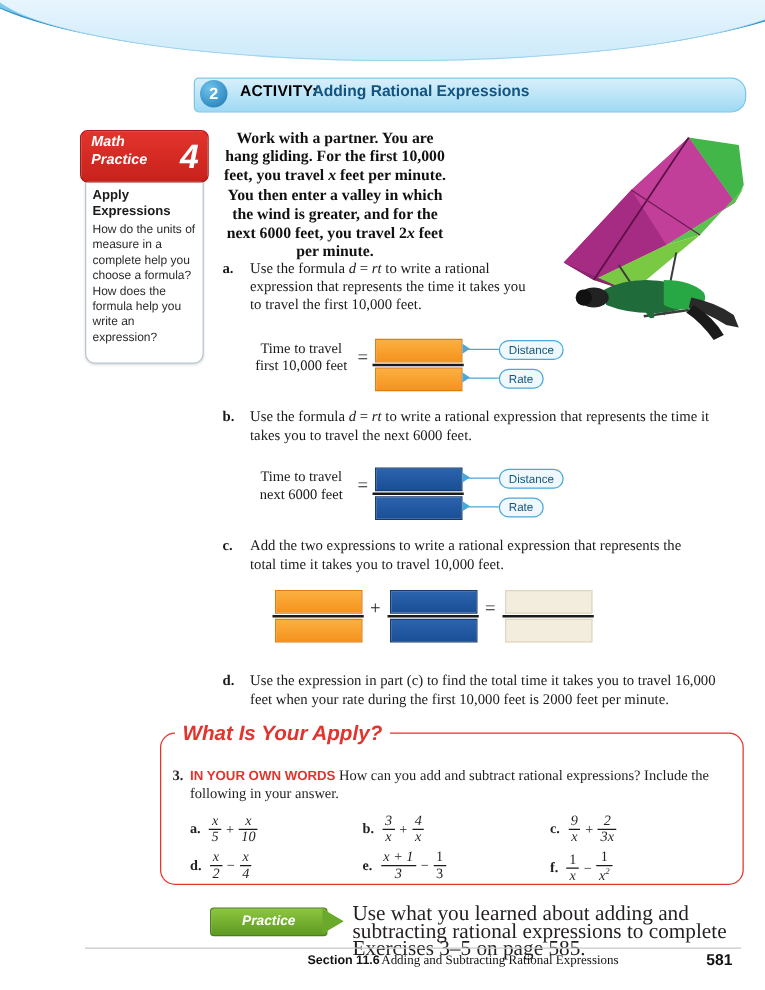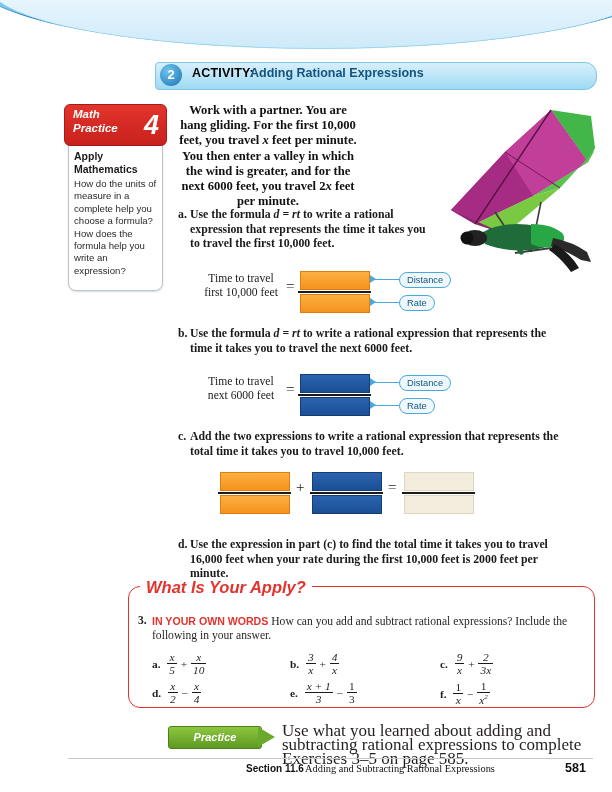--- a/index.html
+++ b/index.html
@@ -89,21 +89,21 @@
   .intro{
     position:absolute;left:178px;top:103px;width:180px;
     font-family:"Liberation Serif",serif;font-weight:bold;font-size:12.6px;line-height:15.2px;
     color:#111;
     text-align:center;
   }
   .intro i{font-style:italic;}
 
   .item{position:absolute;font-family:"Liberation Serif",serif;font-size:11.8px;line-height:14.6px;color:#1a1a1a;}
   .item .lbl{position:absolute;left:0;top:0;font-weight:bold;}
-  .item .txt{display:block;margin-left:12px;font-weight:bold;}
+  .item .txt{display:block;margin-left:22px;}
   .item i{font-style:italic;}
 
   
   .lbl-left{position:absolute;font-family:"Liberation Serif",serif;font-size:11.6px;line-height:14px;color:#1a1a1a;text-align:center;}
   .eq{position:absolute;font-size:15px;color:#1a1a1a;font-family:"Liberation Serif",serif;}
   .bar-orange{position:absolute;background:linear-gradient(180deg,#fbb040 0%, #f6921e 100%);border:1px solid #e07d10;}
   .bar-blue{position:absolute;background:linear-gradient(180deg,#2b63ad 0%, #1a4f96 100%);border:1px solid #143d75;}
   .bar-cream{position:absolute;background:#f2eddc;border:1px solid #ded7c0;}
   .fracline{position:absolute;background:#1a1a1a;height:1.6px;}
 
@@ -178,21 +178,21 @@
 <div class="activity-num">2</div>
 <div class="activity-label">ACTIVITY:</div>
 <div class="activity-title">Adding Rational Expressions</div>
 
 <div class="mp-box"></div>
 <div class="mp-head">
   <div class="t1">Math</div>
   <div class="t2">Practice</div>
   <div class="num">4</div>
 </div>
-<div class="mp-sub">Apply Mathematics</div>
+<div class="mp-sub">Apply Expressions</div>
 <div class="mp-text">How do the units of measure in a complete help you choose a formula? How does the formula help you write an expression?</div>
 
 <div class="intro">
   Work with a partner. You are hang gliding. For the first 10,000 feet, you travel <i>x</i> feet per minute. You then enter a valley in which the wind is greater, and for the next 6000 feet, you travel 2<i>x</i> feet per minute.
 </div>
 
 <svg class="glider" viewBox="0 0 245 215">
 
   <path d="M196 18 L150 60 L96 118 L120 132 L178 104 L233 70 Z" fill="#b9338f"></path>
   <path d="M196 18 L233 70 L240 56 L236 24 Z" fill="#43b649"></path>

